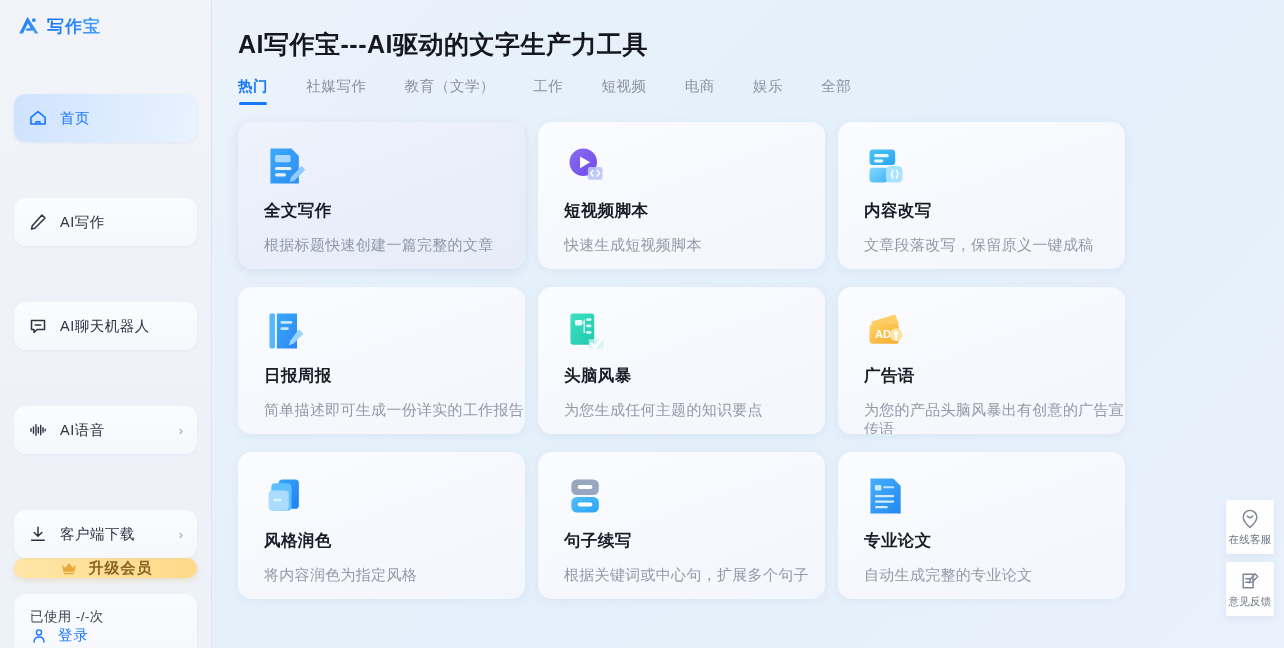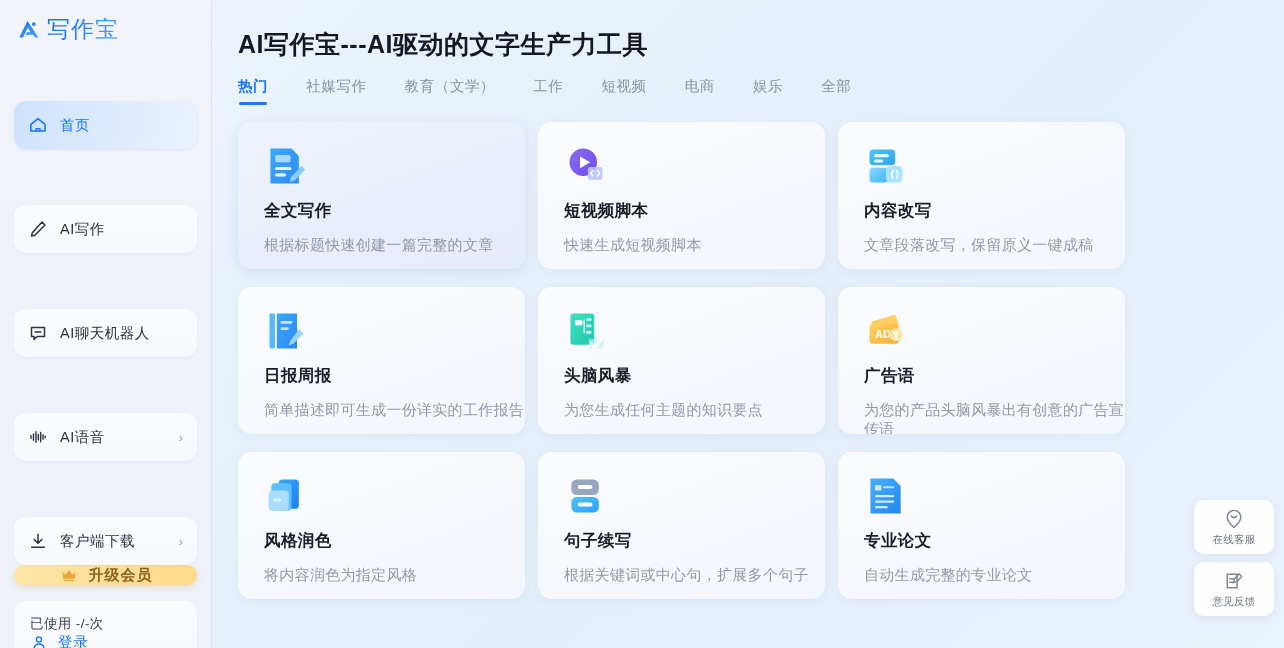--- a/index.html
+++ b/index.html
@@ -20,21 +20,21 @@
     background: linear-gradient(180deg, #f2f4f9 0%, #eff2f8 40%, #edf1f8 100%);
     border-right: 1px solid rgba(200,210,228,0.45);
     display: flex; flex-direction: column;
   }
   #logo {
     display: flex; align-items: center; gap: 7px;
     padding: 14px 0 0 16px; height: 50px;
   }
   #logo .logo-mark { width: 24px; height: 24px; display: block; }
   #logo .logo-text {
-    font-size: 23px; font-weight: 400; letter-spacing: 1px;
+    font-size: 17px; font-weight: 700; letter-spacing: 1px;
     background: linear-gradient(90deg, #1773f0 0%, #2f8bf7 60%, #4aa0fb 100%);
     -webkit-background-clip: text; background-clip: text; color: transparent;
   }
 
   .nav-list { margin-top: 10px; padding: 0 14px; display: flex; flex-direction: column; gap: 10px; }
   .nav-item {
     height: 48px; border-radius: 12px;
     display: flex; align-items: center; gap: 12px;
     padding: 0 14px;
     background: linear-gradient(180deg,#fbfcfe 0%, #f6f8fc 100%);
@@ -125,21 +125,21 @@
   .card-title { font-size: 16.5px; font-weight: 700; color: #181c26; letter-spacing: .4px; }
   .card-desc { font-size: 15px; color: #9298a6; margin-top: 14px; letter-spacing: .3px; }
 
   
   #float-dock {
     position: absolute; right: 10px; top: 500px;
     display: flex; flex-direction: column; gap: 8px;
     z-index: 20;
   }
   .float-btn {
-    width: 80px; height: 54px; border-radius: 10px;
+    width: 48px; height: 54px; border-radius: 2px;
     background: rgba(255,255,255,0.92);
     box-shadow: 0 2px 8px rgba(150,170,200,0.20);
     display: flex; flex-direction: column; align-items: center; justify-content: center;
     gap: 3px; cursor: pointer;
   }
   .float-btn .f-ic { width: 22px; height: 22px; display: block; }
   .float-btn .f-label { font-size: 10.5px; color: #6d7482; letter-spacing: .2px; }
 </style>
 </head>
 <body>

